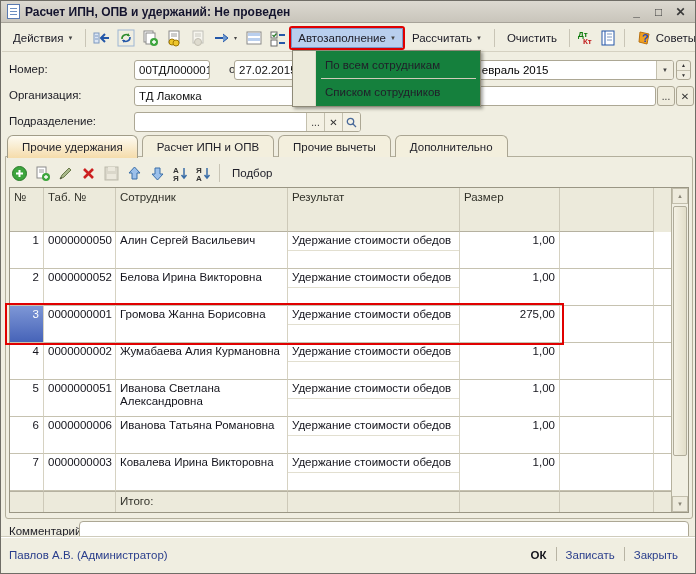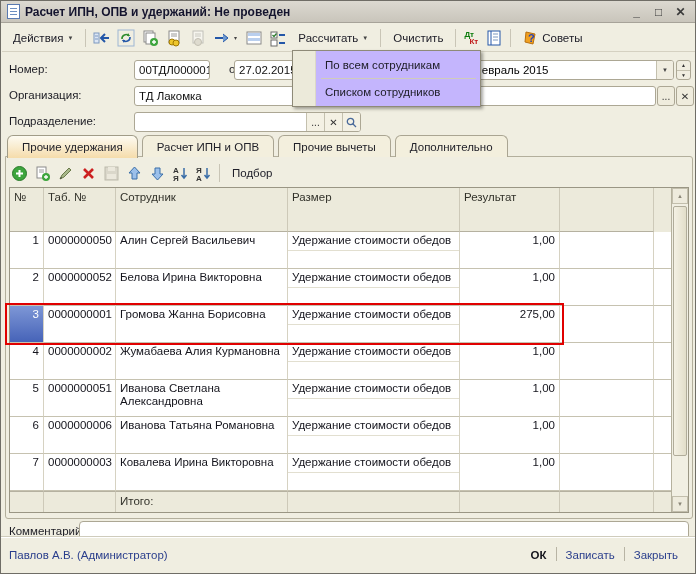--- a/index.html
+++ b/index.html
@@ -36,21 +36,21 @@
     font-size:10px;color:#333;display:flex;align-items:center;justify-content:center;}
   .fgroup{position:absolute;height:20px;background:#fff;border:1px solid #aca794;border-radius:3px;display:flex;overflow:hidden;}
   .fgroup .fg-text{flex:1;font-size:11.5px;padding:0 4px;line-height:18px;}
   .fgroup .fg-btn{width:18px;border-left:1px solid #c4c0ae;background:#f4f1e4;display:flex;align-items:center;justify-content:center;font-size:10px;color:#333;}
   .dd-btn{width:17px;border-left:1px solid #c4c0ae;background:#f0ede0;display:flex;align-items:center;justify-content:center;}
   .spinner{position:absolute;width:15px;height:20px;border:1px solid #aca794;border-radius:3px;background:#f0ede0;display:flex;flex-direction:column;}
   .spinner div{flex:1;display:flex;align-items:center;justify-content:center;font-size:5px;color:#333;}
   .spinner div:first-child{border-bottom:1px solid #c4c0ae;}
 
   
-  .menu{position:absolute;left:291px;top:49px;width:189px;background:#c4b5fd;border:1px solid #8e8a78;
+  .menu{position:absolute;left:291px;top:49px;width:189px;background:#15803d;border:1px solid #8e8a78;
     box-shadow:2px 2px 3px rgba(60,60,50,.45);z-index:30;padding:2px 0;}
   .menu:before{content:"";position:absolute;left:0;top:0;bottom:0;width:22px;background:#eceada;border-right:1px solid #dcd8c6;}
   .menu-item{position:relative;padding:6px 8px 6px 32px;font-size:11.5px;color:#20202a;cursor:default;}
   .menu-sep{position:relative;height:1px;background:#d0ccba;margin:1px 4px 1px 28px;}
 
   
   .tabs{position:absolute;left:6px;top:134px;height:22px;display:flex;gap:4px;z-index:5;}
   .tab{padding:3px 14px 2px;font-size:11.5px;color:#22222a;background:#f3efdd;border:1px solid #aaa592;
     border-bottom:none;border-radius:6px 6px 0 0;height:22px;line-height:16px;cursor:default;white-space:nowrap;}
   .tab.active{background:linear-gradient(#fdfbf2,#f5dcab);height:23px;position:relative;z-index:6;border-color:#a19c88;}
@@ -183,20 +183,24 @@
     <div class="ticon">
       <svg width="18" height="18">
           <rect x="2" y="3" width="6" height="6" fill="#fff" stroke="#6a6a6a"></rect>
           <path d="M3.5 6 l1.5 1.5 2.5-3" fill="none" stroke="#2e7d2e" stroke-width="1.3"></path>
           <line x1="10" y1="6" x2="16" y2="6" stroke="#2457a8" stroke-width="2"></line>
           <rect x="2" y="11" width="6" height="6" fill="#fff" stroke="#6a6a6a"></rect>
           <line x1="10" y1="14" x2="16" y2="14" stroke="#2457a8" stroke-width="2"></line>
         </svg>
     </div>
 
+    <div class="tbtn autofill-btn">
+      <span>Автозаполнение</span>
+      <span class="caret">▼</span>
+    </div>
     <div class="tbtn">
       <span>Рассчитать</span>
       <span class="caret">▼</span>
     </div>
     <div class="tsep"></div>
     <div class="tbtn">
       <span>Очистить</span>
     </div>
     <div class="tsep"></div>
     <div class="dtkt">
@@ -331,22 +335,22 @@
     </div>
     <div class="tsep"></div>
     <div class="pick-btn">Подбор</div>
   </div>
 
   <div class="table">
     <div class="tgrid thead">
       <div class="hc">№</div>
       <div class="hc">Таб. №</div>
       <div class="hc">Сотрудник</div>
+      <div class="hc">Результат</div>
       <div class="hc">Размер</div>
-      <div class="hc">Результат</div>
       <div class="hc"></div>
     </div>
 
     <div>
         <div class="tgrid trow">
     <div class="c c-num">1</div>
     <div class="c">0000000050</div>
     <div class="c">Алин Сергей Васильевич</div>
     <div class="c c-ded">
       <div class="d1">Удержание стоимости обедов</div>

